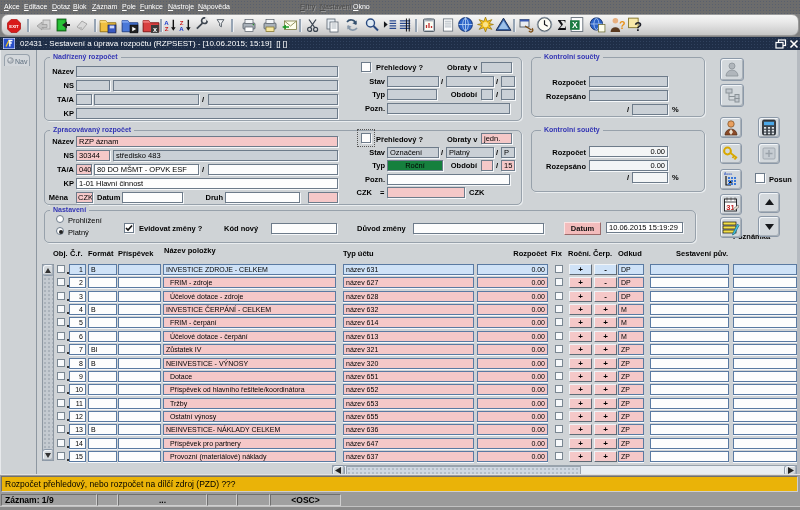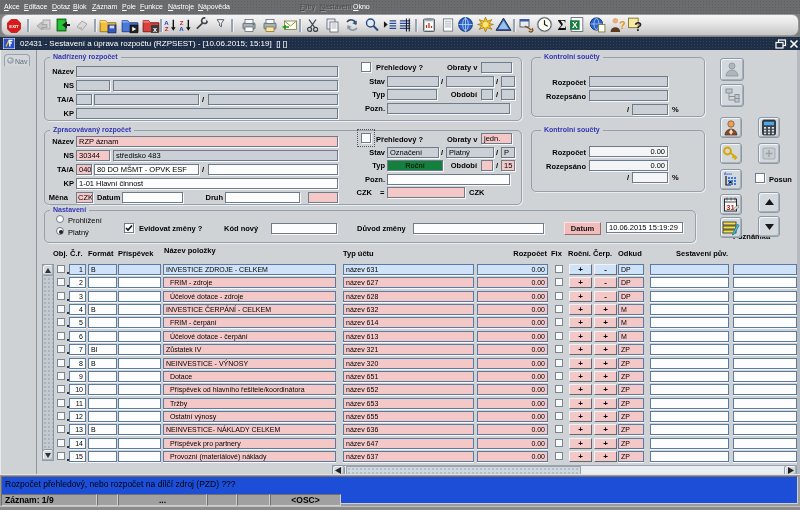--- a/index.html
+++ b/index.html
@@ -657,20 +657,20 @@
       <rect x="1" y="11" width="13" height="3" fill="#f4e048"></rect>
     </g>
     <path d="M15.5 5 L11 14 L10.5 16 L12.5 15 L17 6.5 Z" fill="#48c8e8" stroke="#1a6a80" stroke-width="0.7"></path>
   </svg>
 <div class="btn" style="left:758px;top:216px;width:22px;height:21px"></div>
 <svg style="left:765px;top:224px" width="9" height="6" viewBox="0 0 9 6">
     <path d="M0 0 L9 0 L4.5 6 Z" fill="#16181c"></path>
   </svg>
 <div class="abs" style="left:0;top:474px;width:800px;height:36px;background:#9b9b9b"></div>
 <div class="abs" style="left:0;top:474px;width:800px;height:1px;background:#e2e2e2"></div>
-<div class="abs" style="left:1px;top:476px;width:797px;height:28px;background:#1d4ed8;border:1px solid;border-color:#6f6f6f #cfcfcf #cfcfcf #6f6f6f;font:8.5px 'Liberation Sans',sans-serif;color:#000;line-height:14px;padding-left:3px">Rozpočet přehledový, nebo rozpočet na dílčí zdroj (PZD) ???</div>
+<div class="abs" style="left:1px;top:476px;width:797px;height:16px;background:#eab308;border:1px solid;border-color:#6f6f6f #cfcfcf #cfcfcf #6f6f6f;font:8.5px 'Liberation Sans',sans-serif;color:#000;line-height:14px;padding-left:3px">Rozpočet přehledový, nebo rozpočet na dílčí zdroj (PZD) ???</div>
 <div class="abs" style="left:1px;top:494px;width:96px;height:12px;background:#a0a0a0;border:1px solid;border-color:#6f6f6f #cfcfcf #cfcfcf #6f6f6f;font:bold 8.5px 'Liberation Sans',sans-serif;color:#000;line-height:10px;text-align:left;padding:0 3px;white-space:nowrap">Záznam: 1/9</div>
 <div class="abs" style="left:97px;top:494px;width:21px;height:12px;background:#a0a0a0;border:1px solid;border-color:#6f6f6f #cfcfcf #cfcfcf #6f6f6f;font:bold 8.5px 'Liberation Sans',sans-serif;color:#000;line-height:10px;text-align:left;padding:0 3px;white-space:nowrap"></div>
 <div class="abs" style="left:118px;top:494px;width:89px;height:12px;background:#a0a0a0;border:1px solid;border-color:#6f6f6f #cfcfcf #cfcfcf #6f6f6f;font:bold 8.5px 'Liberation Sans',sans-serif;color:#000;line-height:10px;text-align:center;padding:0 3px;white-space:nowrap">...</div>
 <div class="abs" style="left:207px;top:494px;width:30px;height:12px;background:#a0a0a0;border:1px solid;border-color:#6f6f6f #cfcfcf #cfcfcf #6f6f6f;font:bold 8.5px 'Liberation Sans',sans-serif;color:#000;line-height:10px;text-align:left;padding:0 3px;white-space:nowrap"></div>
 <div class="abs" style="left:237px;top:494px;width:33px;height:12px;background:#a0a0a0;border:1px solid;border-color:#6f6f6f #cfcfcf #cfcfcf #6f6f6f;font:bold 8.5px 'Liberation Sans',sans-serif;color:#000;line-height:10px;text-align:left;padding:0 3px;white-space:nowrap"></div>
 <div class="abs" style="left:270px;top:494px;width:71px;height:12px;background:#a0a0a0;border:1px solid;border-color:#6f6f6f #cfcfcf #cfcfcf #6f6f6f;font:bold 8.5px 'Liberation Sans',sans-serif;color:#000;line-height:10px;text-align:center;padding:0 3px;white-space:nowrap">&lt;OSC&gt;</div>
 <div class="abs" style="left:0;top:506px;width:800px;height:1px;background:#c2c2c2"></div>
 <div class="abs" style="left:0;top:507px;width:800px;height:3px;background:#8b8b8b"></div>
 </body></html>

